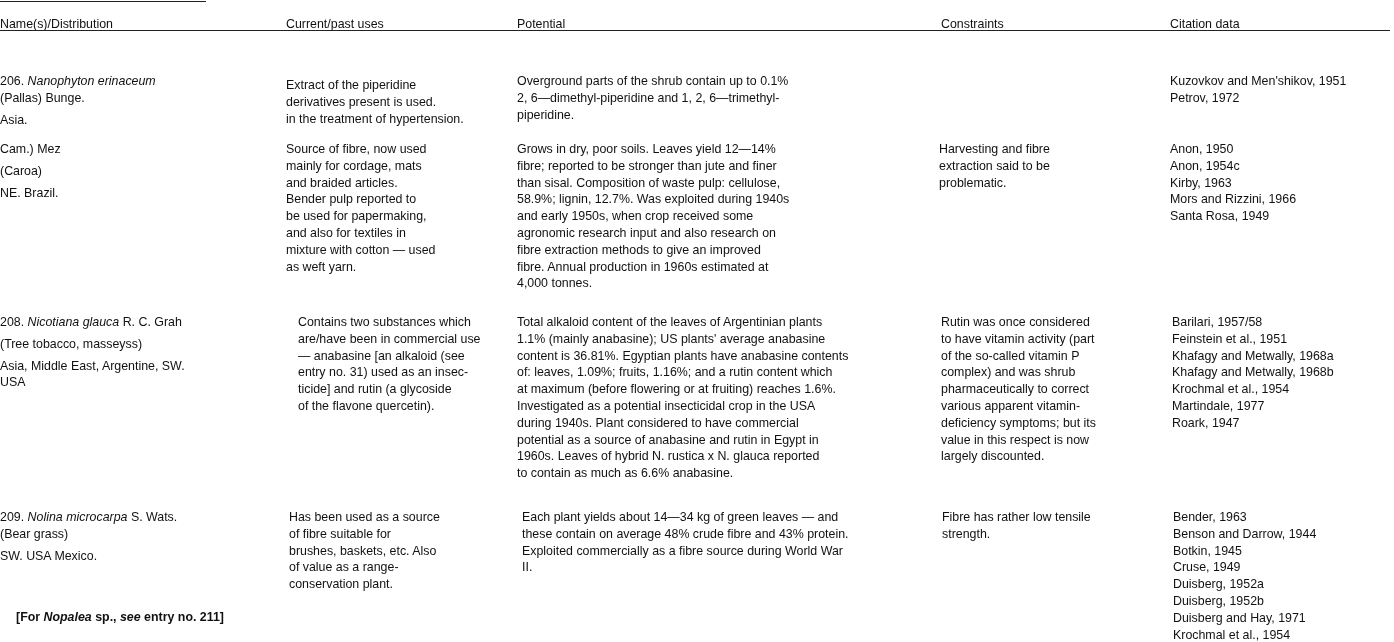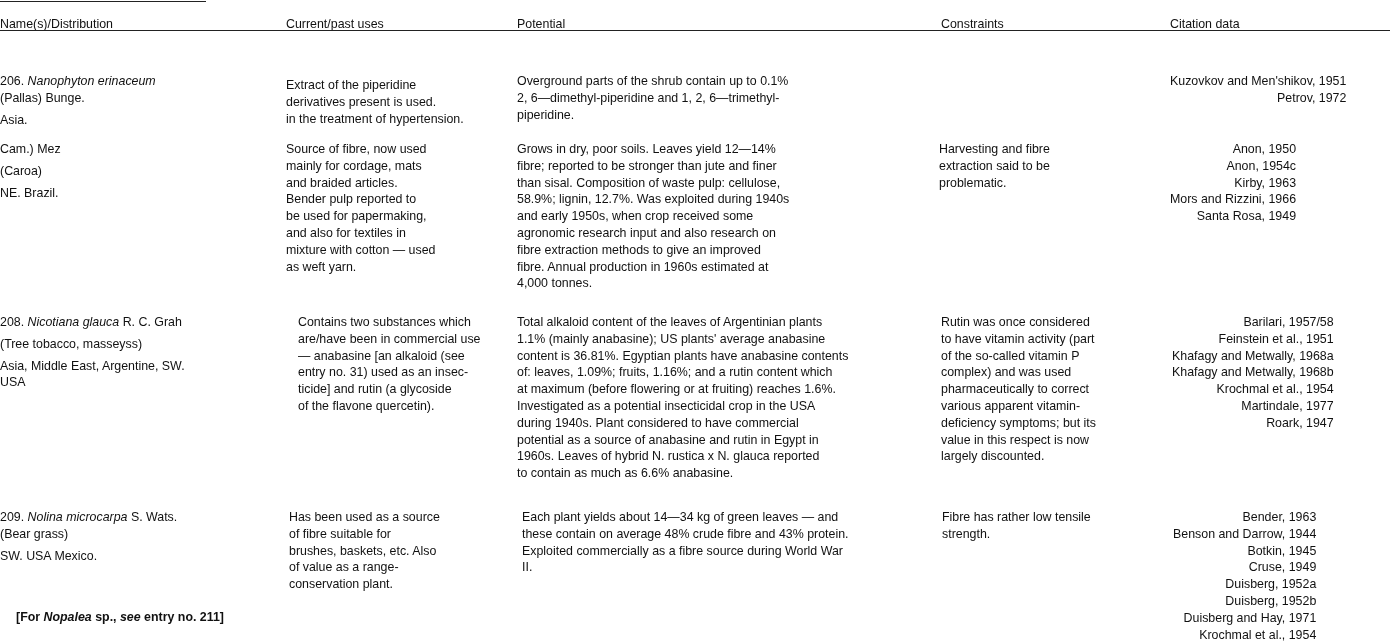--- a/index.html
+++ b/index.html
@@ -20,21 +20,21 @@
   }
   .header-rule {
     position: absolute; left: 0; top: 30px; width: 1390px; height: 1px; background: #222;
   }
   .col-head { position: absolute; top: 0; white-space: nowrap; font-size: 12.4px; margin-top: 8px; }
   .entry { position: absolute; left: 0; width: 1394px; }
   .cell { position: absolute; top: 0; margin-top: 20px; }
   .name-line { white-space: nowrap; }
   .name-line.gap { margin-top: 5px; }
   .para { white-space: nowrap; }
-  .cite-list { list-style: none; margin: 0; padding: 0; text-align: right; }
+  .cite-list { list-style: none; margin: 0; padding: 0; }
   .cite-list li { white-space: nowrap; }
   i { font-style: italic; }
   .footnote {
     position: absolute; left: 16px; top: 609px; white-space: nowrap; font-weight: bold;
   }
 </style>
 </head>
 <body>
 
 <div class="top-rule"></div>
@@ -146,21 +146,21 @@
     <div class="para">Investigated as a potential insecticidal crop in the USA</div>
     <div class="para">during 1940s.  Plant considered to have commercial</div>
     <div class="para">potential as a source of anabasine and rutin in Egypt in</div>
     <div class="para">1960s.  Leaves of hybrid N. rustica x N. glauca  reported</div>
     <div class="para">to contain as much as 6.6% anabasine.</div>
   </div>
   <div class="cell" style="left:941px">
     <div class="para">Rutin was once considered</div>
     <div class="para">to have vitamin activity (part</div>
     <div class="para">of the so-called vitamin P</div>
-    <div class="para">complex) and was used</div>
+    <div class="para">complex) and was shrub</div>
     <div class="para">pharmaceutically to correct</div>
     <div class="para">various apparent vitamin-</div>
     <div class="para">deficiency symptoms; but its</div>
     <div class="para">value in this respect is now</div>
     <div class="para">largely discounted.</div>
   </div>
   <div class="cell" style="left:1172px">
     <ul class="cite-list">
       <li>Barilari, 1957/58</li>
       <li>Feinstein et al., 1951</li>

